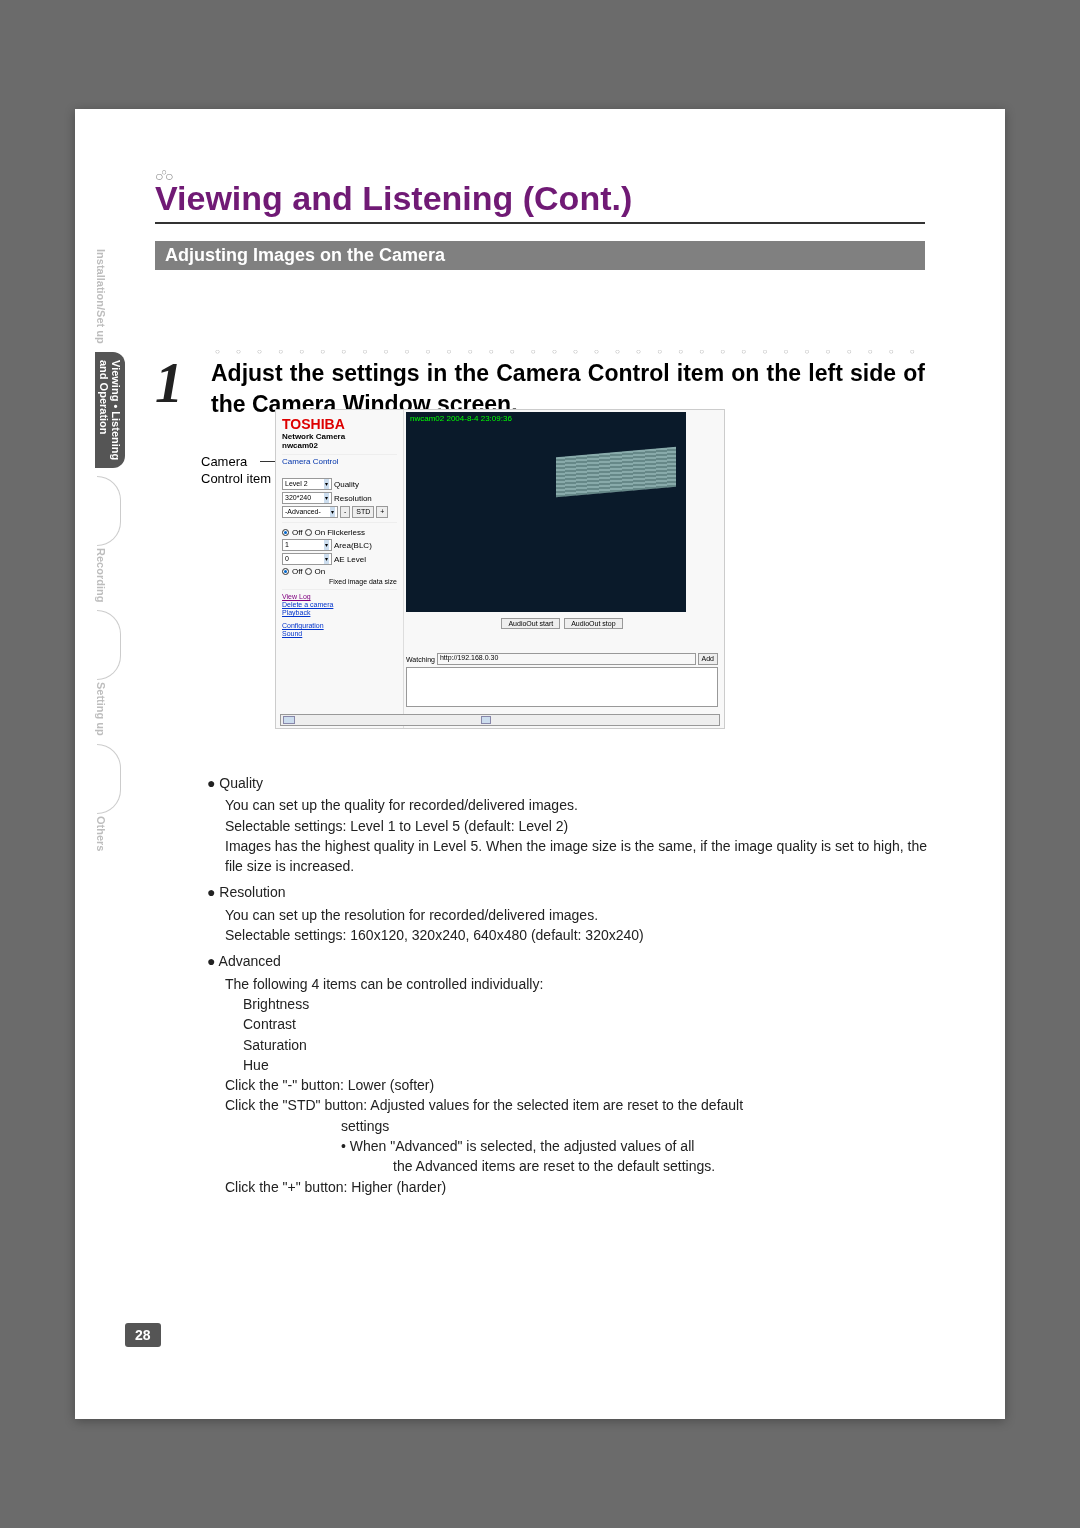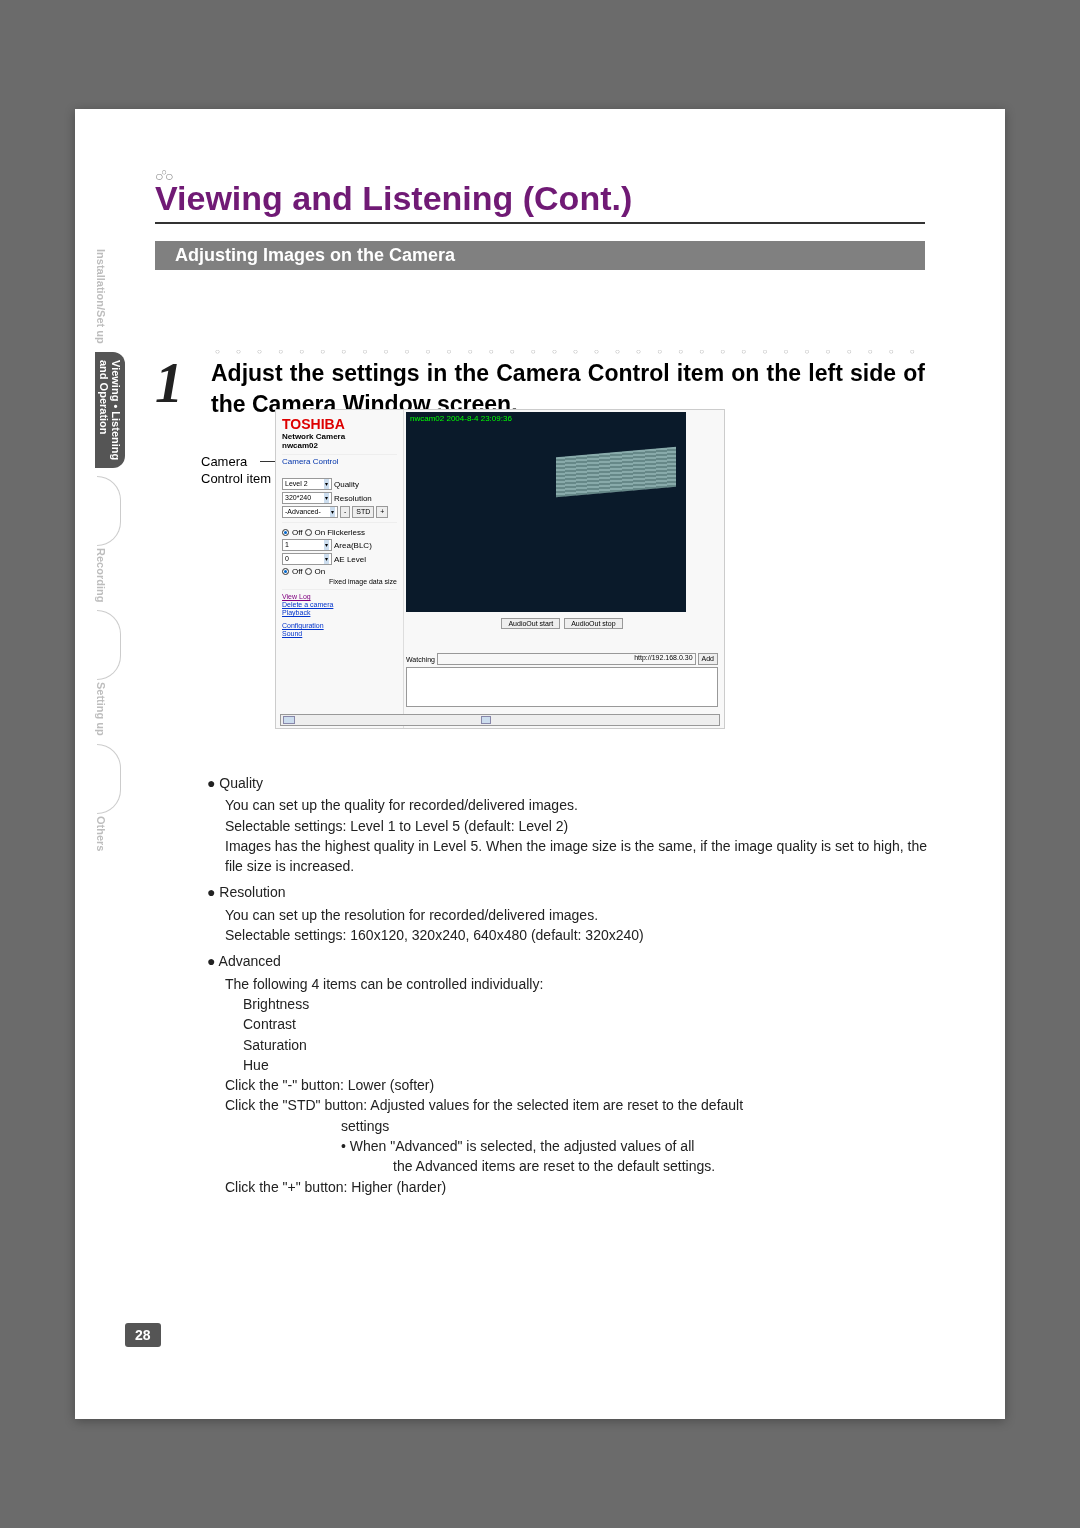--- a/index.html
+++ b/index.html
@@ -41,21 +41,21 @@
   }
   .section-bar {
     position: absolute;
     left: 80px;
     top: 132px;
     width: 770px;
     background: #808080;
     color: #fff;
     font-size: 18px;
     font-weight: bold;
-    padding: 4px 20px;
+    padding: 4px 10px;
   }
   .intro-text {
     position: absolute;
     left: 80px;
     top: 168px;
     width: 770px;
     font-size: 14px;
     line-height: 1.42;
     color: #222;
     text-align: justify;
@@ -171,21 +171,20 @@
   .ss-select .arr { background:#cde; padding:0 1px; font-size:6px; margin-left:2px;}
   .ss-btn { border: 1px solid #999; background: #eee; font-size: 7px; padding: 0 3px; height:12px; line-height:10px;}
   .ss-radio { width: 7px; height: 7px; border: 1px solid #333; border-radius: 50%; display:inline-block; margin-right:1px;}
   .ss-radio.on::after{content:"";display:block;width:3px;height:3px;background:#06c;border-radius:50%;margin:1px;}
   .ss-link { color: #0033cc; font-size: 7px; display:block; margin:1px 0; text-decoration:underline;}
   .ss-linki { color: #800080; font-size: 7px; display:block; margin:1px 0; text-decoration:underline;}
   .ss-main {
     position: absolute;
     left: 128px; top: 0; right: 4px; height: 100%;
     padding: 2px;
-    text-align: right;
   }
   .ss-video {
     width: 280px; height: 200px; background: #0a1a2a;
     position: relative; overflow:hidden;
   }
   .ss-ts { position:absolute; top:2px; left:4px; color:#0f0; font-size:8px; }
   .ss-blind { position:absolute; top:40px; right:10px; width:120px; height:40px;
     background: repeating-linear-gradient(#8aa 0 2px,#688 2px 4px); transform: skewY(-5deg);}
   .ss-audio-row { margin-top: 6px; display:flex; gap:4px; justify-content:center;}
   .ss-audio-btn { border:1px solid #999; background:#eee; font-size:7px; padding:1px 6px;}

